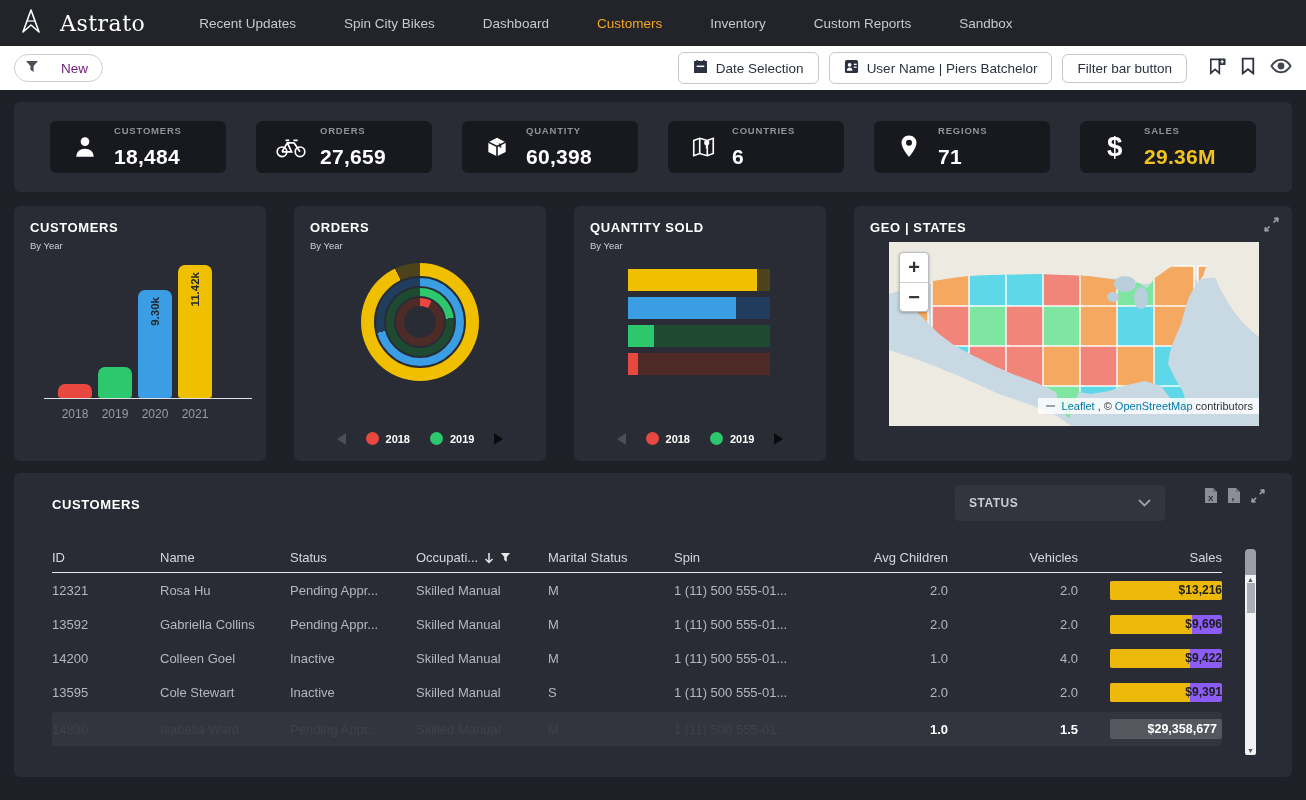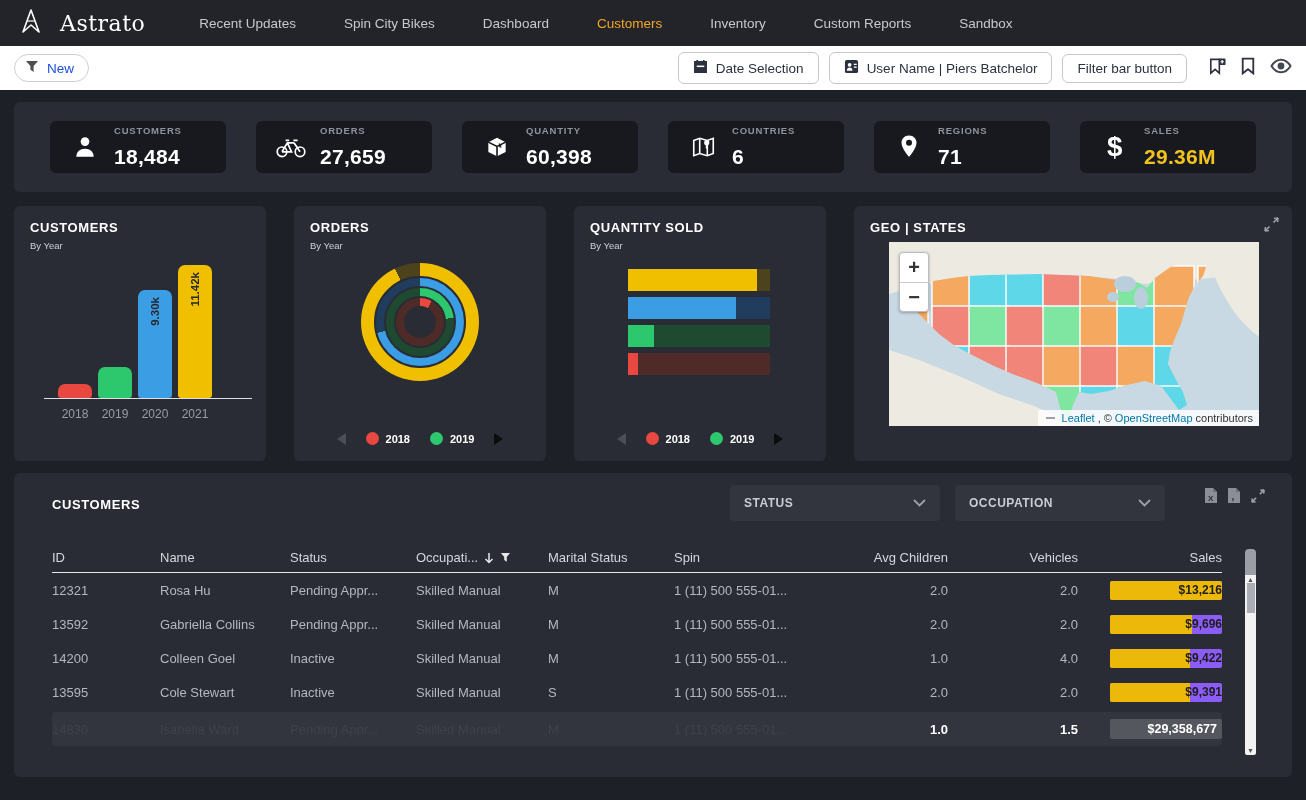--- a/index.html
+++ b/index.html
@@ -9,21 +9,21 @@
   
   .topnav { height:46px; background:#22242a; display:flex; align-items:center; padding:0 18px; }
   .brand { display:flex; align-items:center; gap:16px; margin-right:30px; }
   .brand-word { color:#fff; font-family:"DejaVu Serif", serif; font-size:22px; letter-spacing:.5px; }
   .nav-items { display:flex; align-items:center; }
   .nav-item { color:#c7c9ce; font-size:13.5px; padding:0 24px; cursor:pointer; white-space:nowrap;text-align:center; }
   .nav-item.active { color:#f5a623; }
 
   
   .toolbar { height:44px; background:#ffffff; display:flex; align-items:center; padding:0 14px; justify-content:space-between; }
-  .pill { display:flex; align-items:center; gap:8px; border:1px solid #cfcfcf; border-radius:16px; padding:5px 14px 5px 10px; color:#1d4ed8; font-size:13.5px; }
+  .pill { display:flex; align-items:center; gap:22px; border:1px solid #cfcfcf; border-radius:16px; padding:5px 14px 5px 10px; color:#701a75; font-size:13.5px; }
   .tb-right { display:flex; align-items:center; gap:10px; }
   .tb-btn { display:flex; align-items:center; gap:8px; border:1px solid #c6c8cd; border-radius:6px; padding:6px 14px; color:#2c3140; font-size:13.5px; background:#fff; cursor:pointer; font-family:inherit; }
   .tb-icons { display:flex; align-items:center; gap:14px; margin-left:10px; }
 
   
   .content { padding:12px 14px 0 14px; }
   .card { background:#2a2c35; border-radius:6px; }
 
   
   .kpi-band { height:90px; display:flex; align-items:center; justify-content:space-between; padding:0 36px; margin-bottom:14px; }
@@ -65,21 +65,21 @@
   .leg-item { display:flex; align-items:center; gap:7px; }
   .leg-dot { width:13px; height:13px; border-radius:50%; }
   .leg-lbl { color:#fff; font-size:11px; font-weight:bold; }
 
   
   .map-box { position:absolute; left:35px; right:33px; top:36px; bottom:35px; background:#c8d9e3; overflow:hidden; }
   .map-box svg { position:absolute; inset:0; }
   .zoomctl { position:absolute; left:10px; top:10px; width:30px; background:#fff; border:1px solid #b9bcc0; border-radius:4px; overflow:hidden; box-shadow:0 1px 3px rgba(0,0,0,.3); }
   .zbtn { height:29px; display:flex; align-items:center; justify-content:center; font-size:20px; font-weight:bold; color:#333; cursor:pointer; }
   .zbtn + .zbtn { border-top:1px solid #ccc; }
-  .attr { position:absolute; right:0; bottom:0; background:rgba(255,255,255,.82); font-size:11px; color:#333; padding:2px 6px 2px 8px; display:flex; align-items:center; gap:3px; }
+  .attr { position:absolute; right:0; bottom:12px; background:rgba(255,255,255,.82); font-size:11px; color:#333; padding:2px 6px 2px 8px; display:flex; align-items:center; gap:3px; }
   .attr .lnk { color:#0078A8; }
   .attr-dash { display:inline-block; width:9px; height:2px; background:#9aa3ab; margin-right:4px; }
   .expand { position:absolute; top:10px; right:12px; cursor:pointer; }
 
   
   .table-card { height:304px; position:relative; padding-top:12px; }
   .tbl-top { display:flex; align-items:flex-start; justify-content:space-between; padding:0 26px 0 38px; height:48px; }
   .tbl-title { color:#fff; font-size:13px; font-weight:bold; letter-spacing:.6px; margin-top:12px; }
   .tbl-top-right { display:flex; align-items:flex-start; gap:15px; }
   .dropdown { width:210px; height:36px; background:#32343e; border-radius:4px; display:flex; align-items:center; justify-content:space-between; padding:0 14px; cursor:pointer; }
@@ -430,26 +430,20 @@
   <section class="card table-card">
     <div class="tbl-top">
       <div class="tbl-title">CUSTOMERS</div>
       <div class="tbl-top-right">
         <div class="dropdown">
           <span>STATUS</span>
           <svg width="13" height="8" viewBox="0 0 13 8">
               <path d="M1 1 L6.5 6.5 L12 1" stroke="#9ca0a8" stroke-width="1.8" fill="none"></path>
             </svg>
         </div>
-        <div class="dropdown">
-          <span>OCCUPATION</span>
-          <svg width="13" height="8" viewBox="0 0 13 8">
-              <path d="M1 1 L6.5 6.5 L12 1" stroke="#9ca0a8" stroke-width="1.8" fill="none"></path>
-            </svg>
-        </div>
         <div class="tbl-mini-icons">
           <span>
             <svg width="14" height="17" viewBox="0 0 14 17">
                 <path d="M1 1 h8 l4 4 v11 h-12 z" fill="#8b8e96"></path>
                 <path d="M9 1 l4 4 h-4 z" fill="#6d7077"></path>
                 <text x="4" y="14" font-size="8" font-weight="bold" fill="#2a2c35" font-family="Liberation Sans, sans-serif">X</text>
               </svg>
           </span>
           <span>
             <svg width="14" height="17" viewBox="0 0 14 17">

